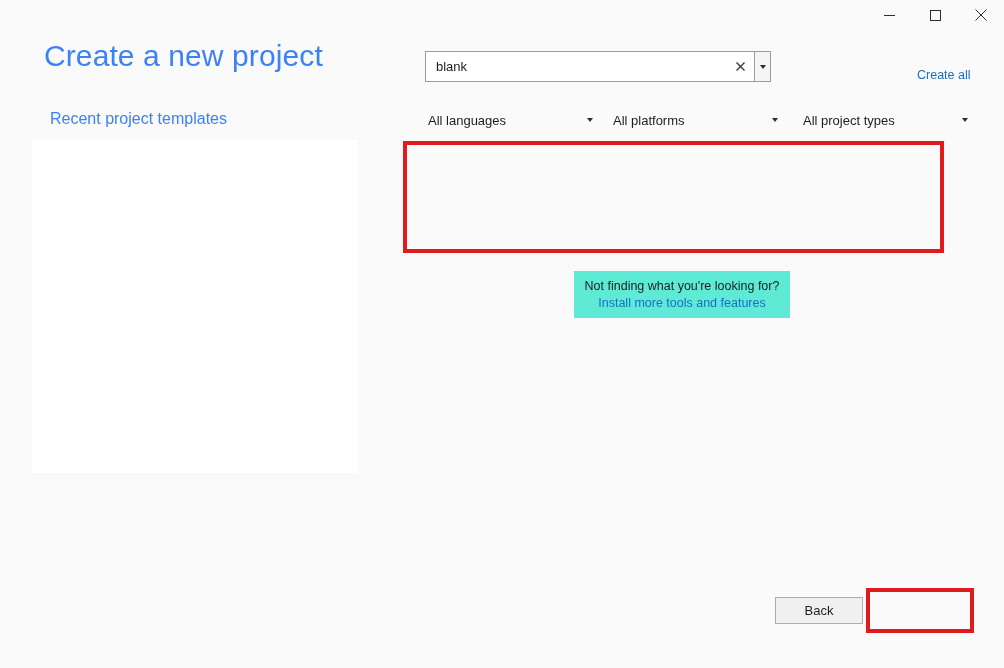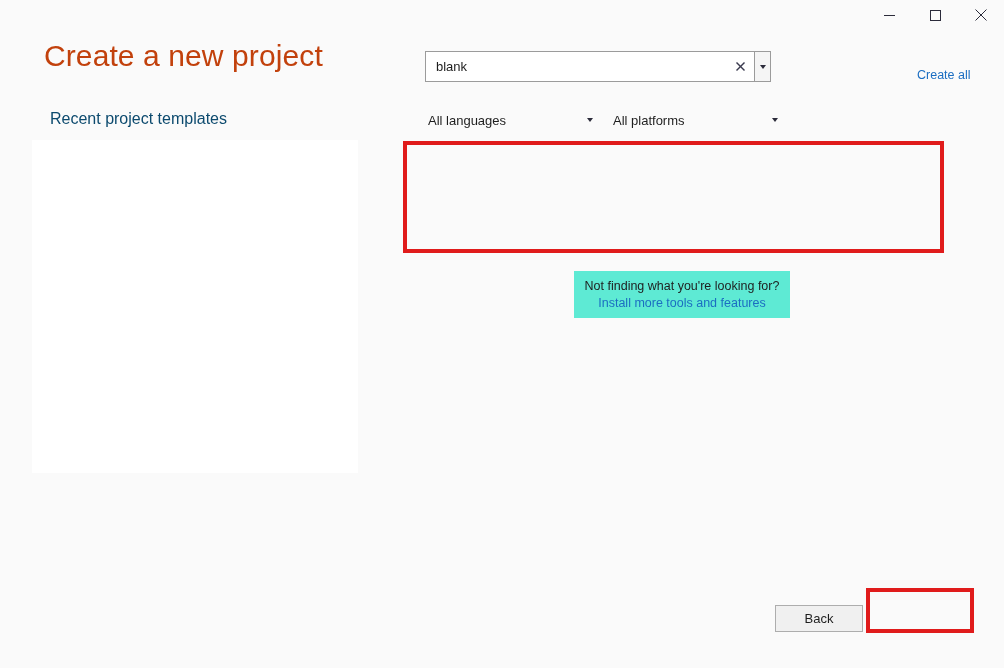--- a/index.html
+++ b/index.html
@@ -42,30 +42,30 @@
   .win-btn svg { display: block; }
 
   
   .page-title {
     position: absolute;
     left: 44px;
     top: 39px;
     font-size: 30px;
     font-weight: 300;
     letter-spacing: 0.1px;
-    color: #c2410c;
+    color: #3b82f6;
     white-space: nowrap;
   }
   .recent-heading {
     position: absolute;
     left: 50px;
     top: 110px;
     font-size: 16px;
     font-weight: 400;
-    color: #0c4a6e;
+    color: #3b82f6;
     white-space: nowrap;
   }
   .recent-panel {
     position: absolute;
     left: 32px;
     top: 140px;
     width: 326px;
     height: 333px;
     background: #ffffff;
   }
@@ -277,21 +277,20 @@
     width: 88px;
     height: 27px;
     background: #f0f0f0;
     border: 1px solid #adadad;
     font-family: "Liberation Sans", sans-serif;
     font-size: 13px;
     color: #1e1e1e;
     box-sizing: border-box;
     cursor: default;
     padding: 0;
-    margin-top: 8px;
   }
   .next-highlight {
     position: absolute;
     left: 866px;
     top: 588px;
     width: 108px;
     height: 45px;
     border: 4px solid #e01b1b;
     box-sizing: border-box;
     background: #fafafa;
@@ -366,20 +365,24 @@
 
 <div class="filters">
   <div class="filter" id="filter-platforms">
     <span class="lbl">All platforms</span>
     <span class="caret"></span>
   </div>
   <div class="filter" id="filter-languages">
     <span class="lbl">All languages</span>
     <span class="caret"></span>
   </div>
+  <div class="filter" id="filter-types">
+    <span class="lbl">All project types</span>
+    <span class="caret"></span>
+  </div>
 </div>
 
 <div class="results-list">
   <div class="result-item">
     <span class="vs-icon">
       <svg width="30" height="30" viewBox="0 0 30 30">
         <rect x="3" y="5" width="22" height="20" fill="#ffffff" stroke="#3b3b3b" stroke-width="2"></rect>
         <rect x="3" y="5" width="22" height="5" fill="#3b3b3b"></rect>
         <path d="M13.6 11.2 L9.4 15.2 L7.3 13.4 L7.3 17.8 L9.4 16.0 L13.6 20.2 L16.3 19.0 L16.3 12.4 Z" fill="#68217a"></path>
         <path d="M9.4 15.6 L13.6 11.4 L13.6 19.8 Z" fill="#ffffff"></path>

